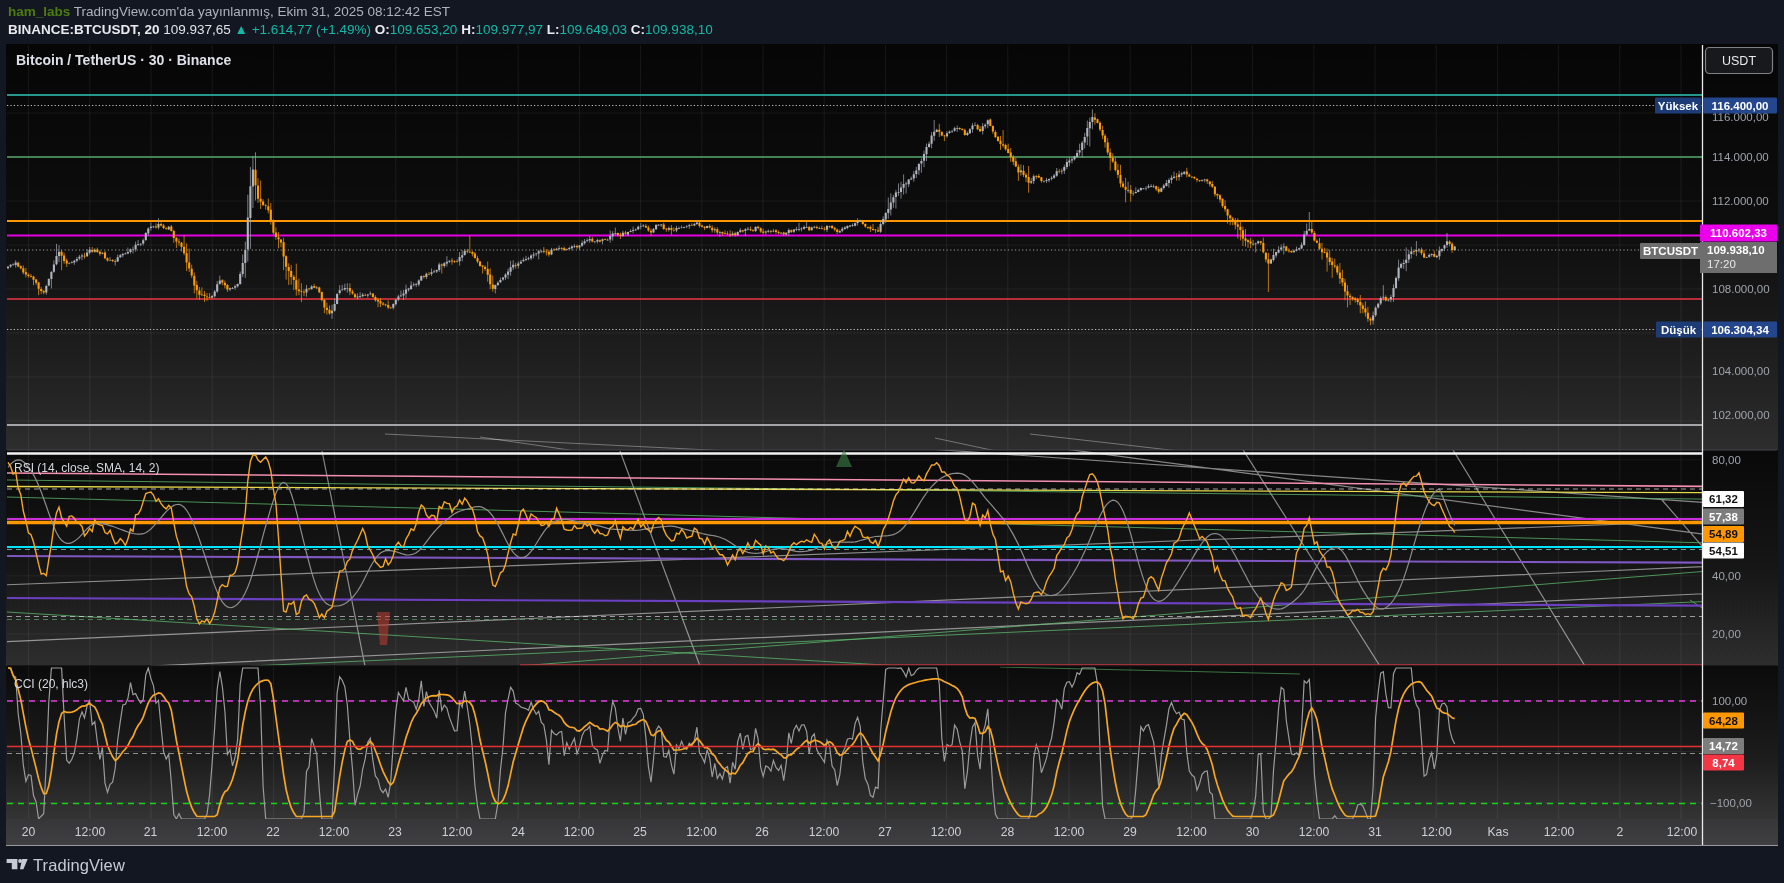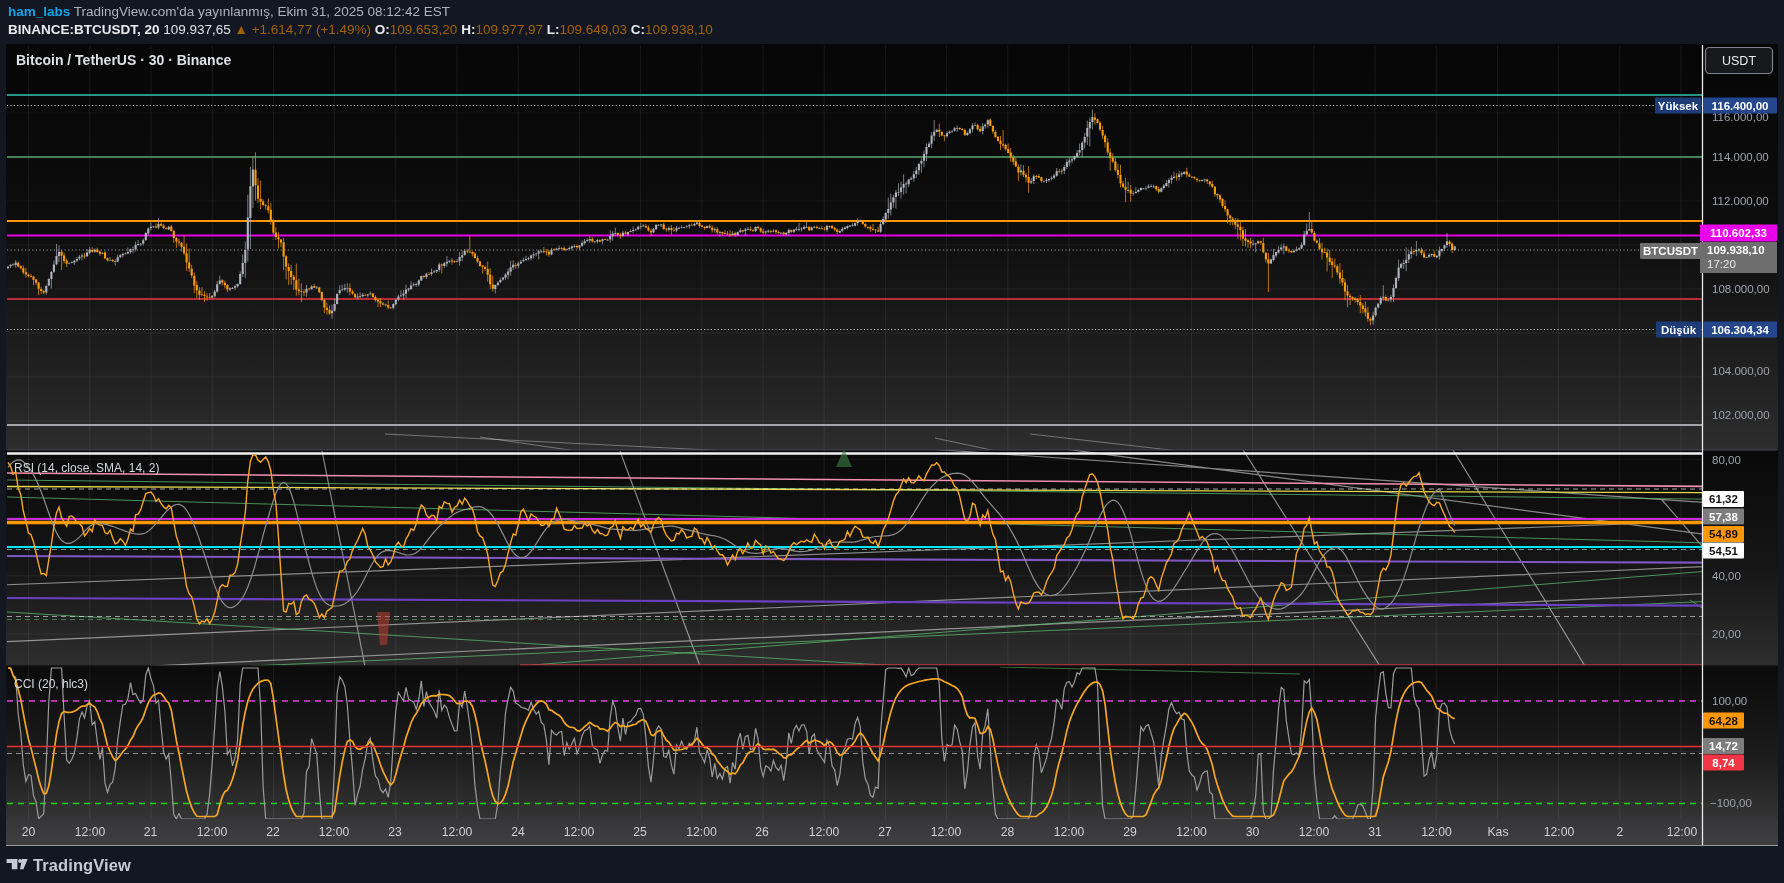--- a/index.html
+++ b/index.html
@@ -1,23 +1,23 @@
 <!DOCTYPE html>
 <html><head><meta charset="utf-8"><title>BTCUSDT</title>
 <style>
 html,body{margin:0;padding:0;background:#131722;width:1784px;height:883px;overflow:hidden}
 *{box-sizing:border-box}
 body{font-family:"Liberation Sans",sans-serif;position:relative}
 .hdr{position:absolute;left:8px;top:4px;font-size:13.5px;color:#aeb2bb;white-space:nowrap}
-.hdr b{color:#0ea5e9;font-weight:bold}
+.hdr b{color:#4d7c0f;font-weight:bold}
 .hdr2{position:absolute;left:8px;top:22px;font-size:13.5px;color:#dfe2e8;white-space:nowrap}
 .hdr2 b{color:#e8eaee}
-.teal{color:#a16207}
+.teal{color:#14b8a6}
 .frame{position:absolute;left:6px;top:44px;width:1772px;height:802px;border:1.5px solid #f4f4f4;background:#000}
-.logo{position:absolute;left:33px;top:856px;color:#c6cad4;font-size:16.5px;font-weight:bold;letter-spacing:0.1px}
+.logo{position:absolute;left:33px;top:856px;color:#c6cad4;font-size:16.5px;font-weight:normal;letter-spacing:0.1px}
 </style></head>
 <body>
 <div class="hdr"><b>ham_labs</b> TradingView.com'da yayınlanmış, Ekim 31, 2025 08:12:42 EST</div>
 <div class="hdr2"><b>BINANCE:BTCUSDT, 20</b> 109.937,65 <span class="teal">▲ +1.614,77 (+1.49%)</span> <b>O:</b><span class="teal">109.653,20</span> <b>H:</b><span class="teal">109.977,97</span> <b>L:</b><span class="teal">109.649,03</span> <b>C:</b><span class="teal">109.938,10</span></div>
 <div class="frame"></div>
 <svg width="1784" height="883" viewBox="0 0 1784 883" xmlns="http://www.w3.org/2000/svg" style="position:absolute;left:0;top:0;font-family:'Liberation Sans',sans-serif">
 <defs>
 <linearGradient id="gmain" x1="0" y1="0" x2="0" y2="1">
  <stop offset="0" stop-color="#060606"></stop>
         <stop offset="0.45" stop-color="#0d0d0d"></stop>

